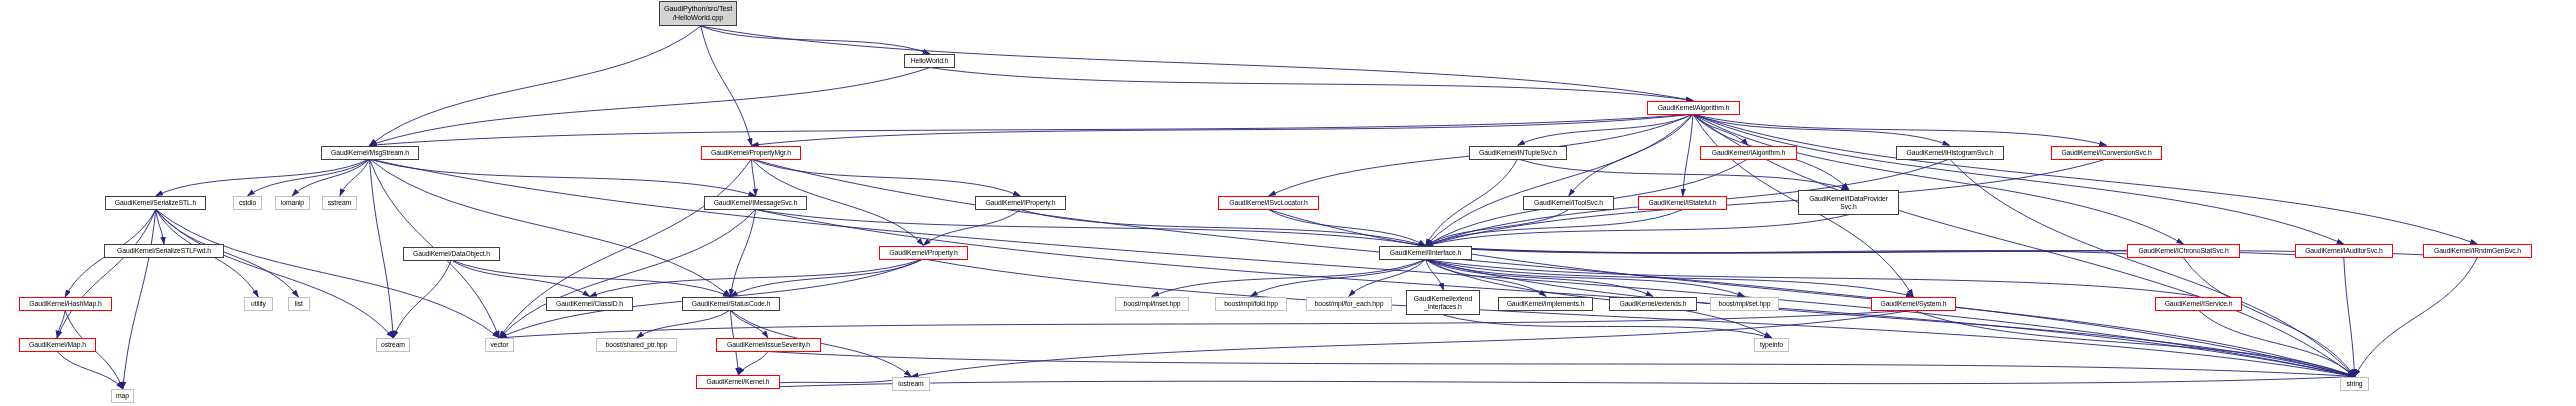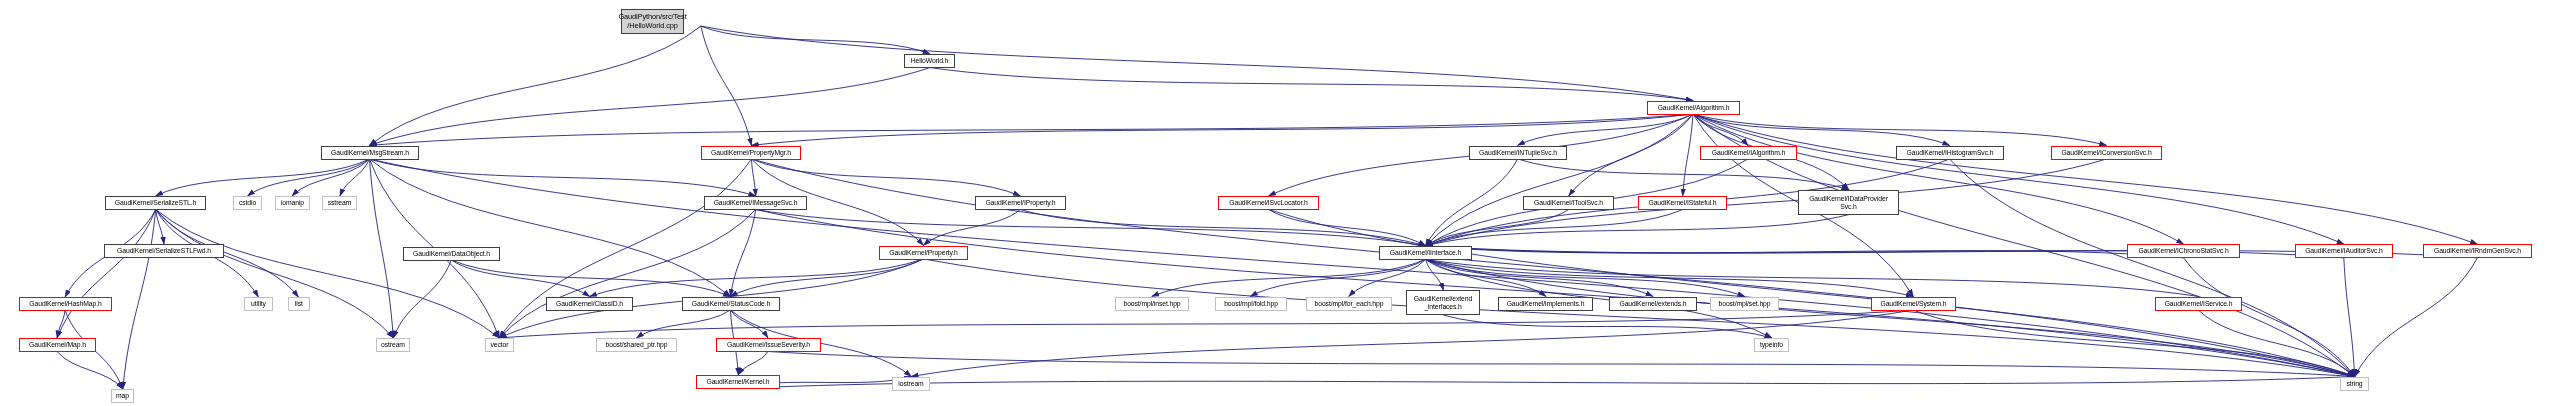--- a/index.html
+++ b/index.html
@@ -181,21 +181,21 @@
         <path d="M3867.5,522 C3527.625,470.25 2847.875,508.75 2508,457" fill="none" stroke="#26267f" stroke-width="1.6" marker-end="url(#arrow)"></path>
         <path d="M3867.5,546 C3936.25,611.025 4073.75,597.975 4142.5,663" fill="none" stroke="#26267f" stroke-width="1.6" marker-end="url(#arrow)"></path>
         <path d="M100.5,619 C129.375,653.8975 187.125,650.1025 216,685" fill="none" stroke="#26267f" stroke-width="1.6" marker-end="url(#arrow)"></path>
         <path d="M1351,619 C1338,639.7900000000001 1312,639.2099999999999 1299,660" fill="none" stroke="#26267f" stroke-width="1.6" marker-end="url(#arrow)"></path>
         <path d="M1351,619 C2048.875,661.3 3444.625,620.7 4142.5,663" fill="none" stroke="#26267f" stroke-width="1.6" marker-end="url(#arrow)"></path>
         <path d="M1299,684 C1375,660.87 1527,686.13 1603,663" fill="none" stroke="#26267f" stroke-width="1.6" marker-end="url(#arrow)"></path>
         <path d="M1299,684 C2009.875,652.05 3431.625,694.95 4142.5,663" fill="none" stroke="#26267f" stroke-width="1.6" marker-end="url(#arrow)"></path>
       </g>
   </svg>
   <div id="node-layer">
-      <div class="node root small" style="left: 621px; top: 1.1px; width: 63px; height: 25px; margin-top: 8px;">GaudiPython/src/Test
+      <div class="node root small" style="left: 659px; top: 1.1px; width: 78px; height: 25px;">GaudiPython/src/Test
 /HelloWorld.cpp</div>
       <div class="node hdr tiny" style="left: 904px; top: 54px; width: 51px; height: 13.6px;">HelloWorld.h</div>
       <div class="node red tiny" style="left: 1647px; top: 101px; width: 93px; height: 13.6px;">GaudiKernel/Algorithm.h</div>
       <div class="node hdr tiny" style="left: 321px; top: 146px; width: 98px; height: 13.6px;">GaudiKernel/MsgStream.h</div>
       <div class="node red tiny" style="left: 701px; top: 146px; width: 100px; height: 13.6px;">GaudiKernel/PropertyMgr.h</div>
       <div class="node hdr tiny" style="left: 1469px; top: 146px; width: 98px; height: 13.6px;">GaudiKernel/INTupleSvc.h</div>
       <div class="node red tiny" style="left: 1700px; top: 146px; width: 97px; height: 13.6px;">GaudiKernel/IAlgorithm.h</div>
       <div class="node hdr tiny" style="left: 1896px; top: 146px; width: 108px; height: 13.6px;">GaudiKernel/IHistogramSvc.h</div>
       <div class="node red tiny" style="left: 2051px; top: 146px; width: 111px; height: 13.6px;">GaudiKernel/IConversionSvc.h</div>
       <div class="node hdr tiny" style="left: 105px; top: 196px; width: 101px; height: 13.6px;">GaudiKernel/SerializeSTL.h</div>

